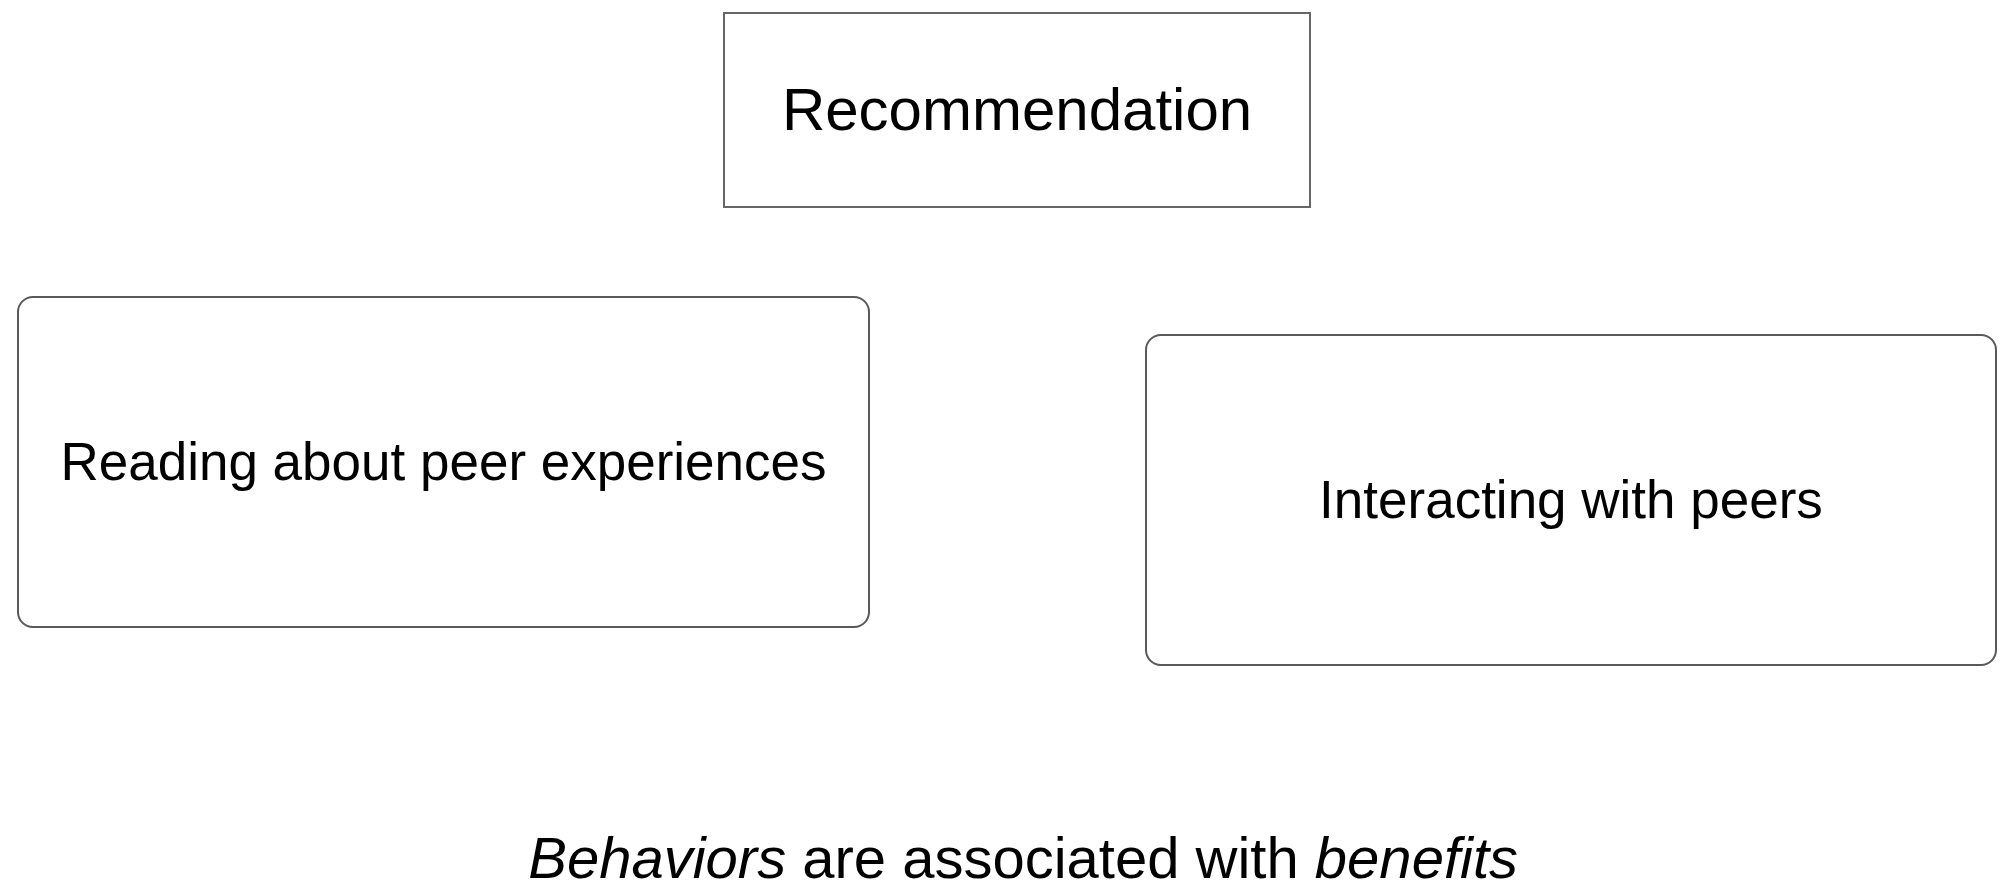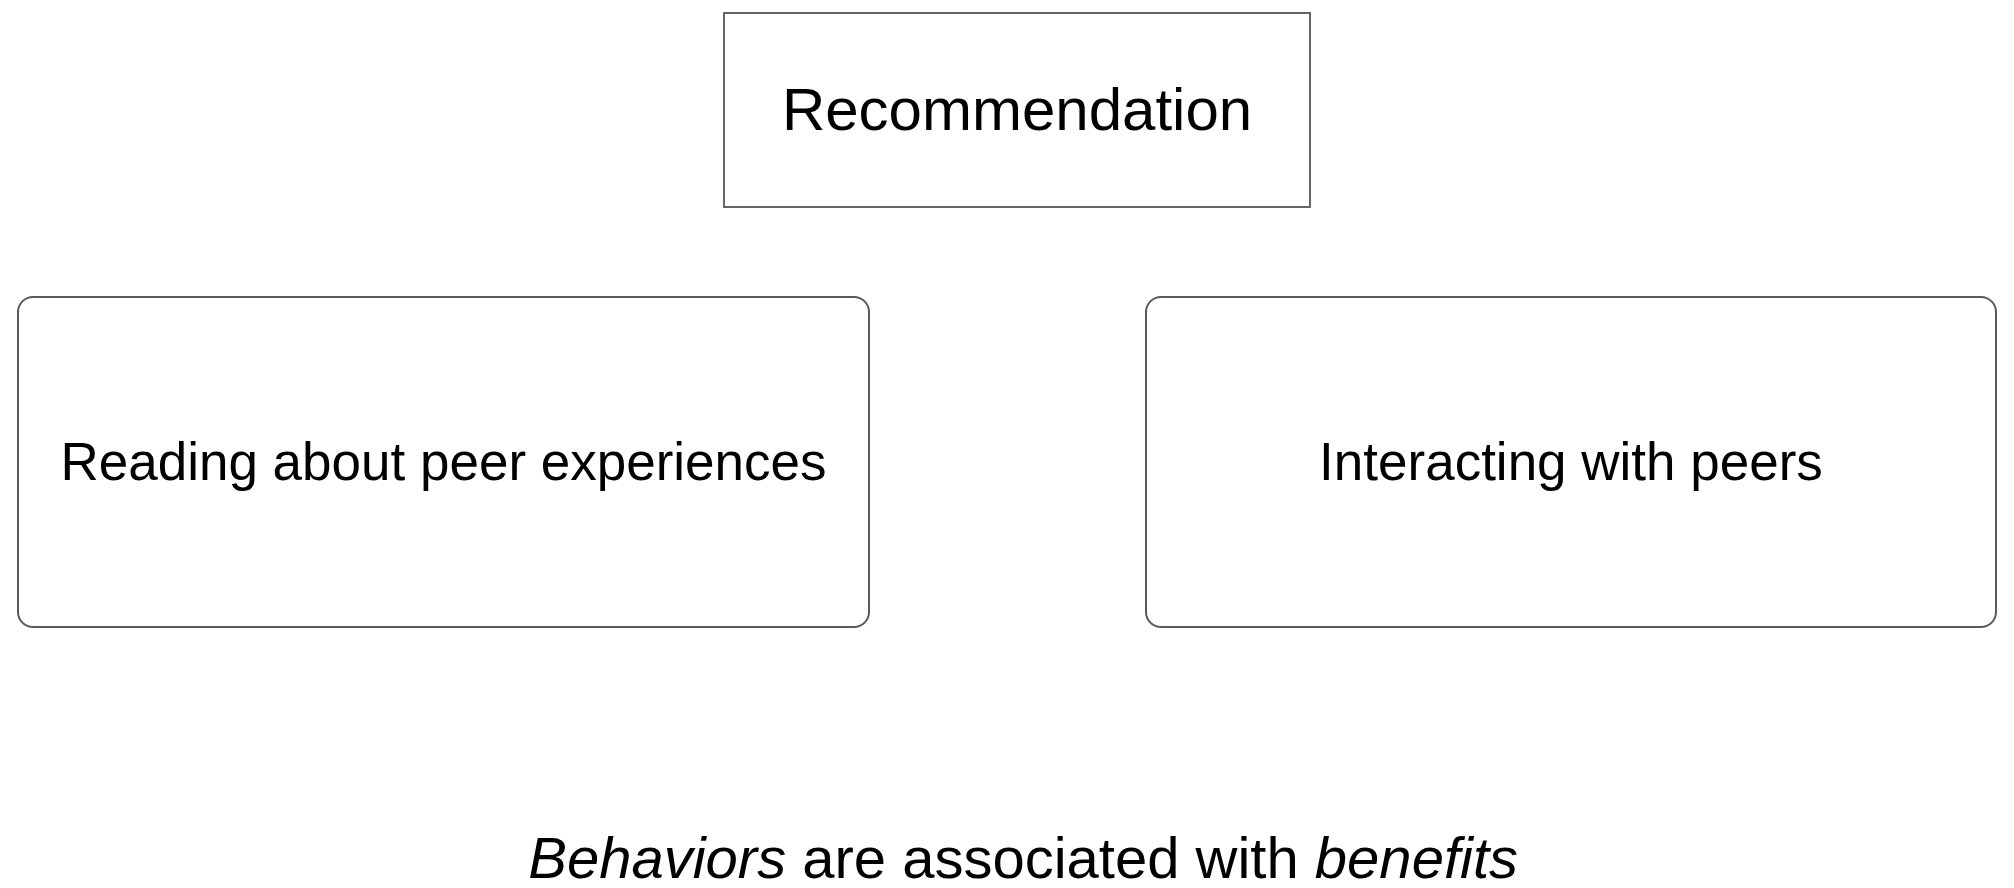--- a/index.html
+++ b/index.html
@@ -53,20 +53,21 @@
     line-height: 1.2;
     padding: 0 20px;
   }
   .rounded-box.left {
     left: 17px;
     width: 853px;
   }
   .rounded-box.right {
     left: 1145px;
     width: 852px;
+    margin-top: 38px;
   }
 
   .caption {
     position: absolute;
     left: 0;
     top: 753px;
     width: 2014px;
     text-align: center;
     font-size: 58px;
     line-height: 70px;

